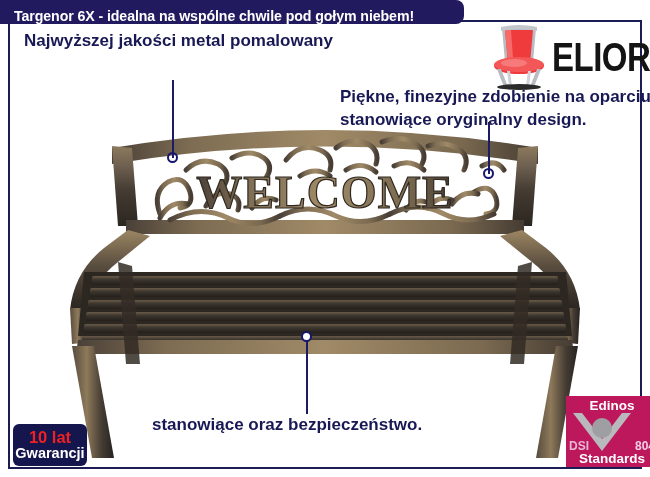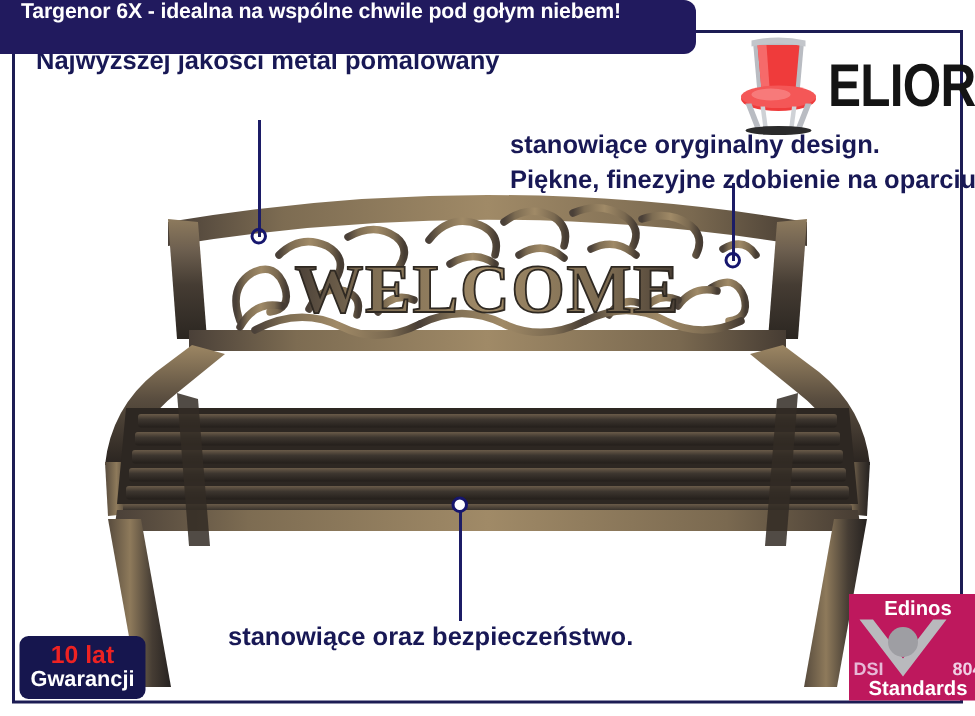--- a/index.html
+++ b/index.html
@@ -30,25 +30,25 @@
     background: transparent;
     z-index: 1;
   }
 
   
   .header-ribbon {
     position: absolute;
     left: 0px;
     top: 0px;
     width: 464px;
-    height: 36px;
+    height: 24px;
     background: #211a5e;
     border-radius: 0 8px 8px 0;
     display: flex;
-    align-items: flex-start;
+    align-items: flex-end;
     z-index: 6;
   }
   .header-title {
     color: #ffffff;
     font-size: 14.2px;
     font-weight: bold;
     letter-spacing: -0.1px;
     padding-left: 14px;
     white-space: nowrap;
   }
@@ -117,21 +117,21 @@
     line-height: 1;
     margin-left: 2px;
     transform: scaleY(1.22);
   }
 
   
   .warranty-badge {
     position: absolute;
     left: 13px;
     top: 424px;
-    width: 84px;
+    width: 74px;
     height: 42px;
     background: #16164e;
     border-radius: 6px;
     display: flex;
     flex-direction: column;
     align-items: center;
     justify-content: center;
     z-index: 7;
   }
   .warranty-top {
@@ -352,22 +352,22 @@
     <span class="logo-word">ELIOR</span>
   </div>
 
   <div class="callout-text" id="callout-metal">
     <div>Najwyższej jakości metal pomalowany</div>
   </div>
   <div class="leader-line" id="lead-line-metal"></div>
   <div class="leader-ring" id="lead-ring-metal"></div>
 
   <div class="callout-text" id="callout-design">
+    <div>Piękne, finezyjne zdobienie na oparciu</div>
     <div>stanowiące oryginalny design.</div>
-    <div>Piękne, finezyjne zdobienie na oparciu</div>
   </div>
   <div class="leader-line" id="lead-line-design"></div>
   <div class="leader-ring" id="lead-ring-design"></div>
 
   <div class="callout-text" id="callout-slats">
     <div>stanowiące oraz bezpieczeństwo.</div>
   </div>
   <div class="leader-line" id="lead-line-slats"></div>
   <div class="leader-ring filled" id="lead-ring-slats"></div>
 

